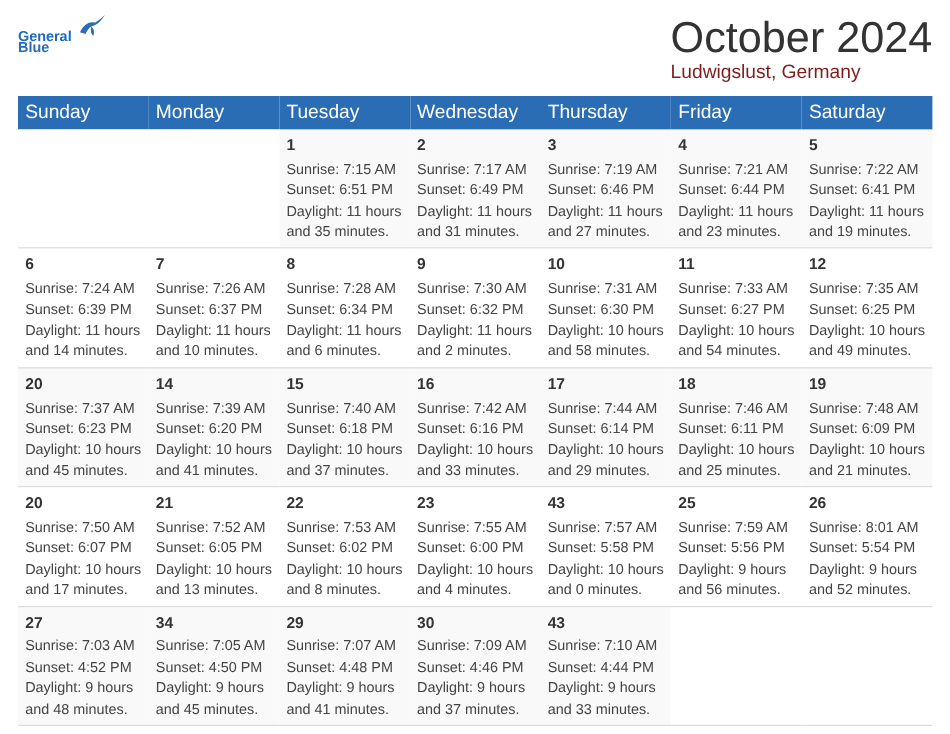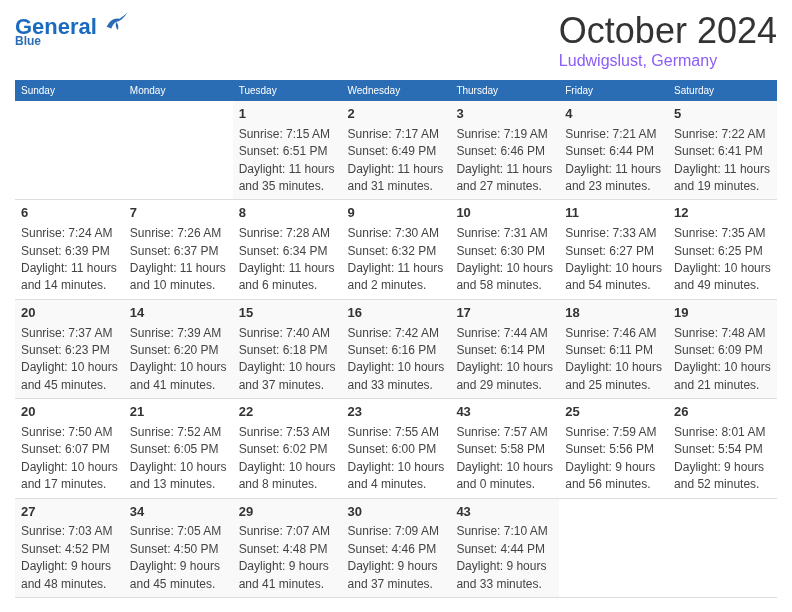--- a/index.html
+++ b/index.html
@@ -15,21 +15,21 @@
       justify-content: space-between;
       align-items: flex-start;
       margin-bottom: 10px;
     }
     .logo {
       display: flex;
       align-items: center;
       gap: 2px;
     }
     .logo-text {
-      font-size: 22px;
+      font-size: 12px;
       font-weight: bold;
       color: #333;
       line-height: 1.1;
     }
     .logo-text span {
       color: #1a6abf;
     }
     .logo-bird {
       width: 24px;
       height: 24px;
@@ -37,33 +37,33 @@
     }
     .title-block {
     }
     .month-title {
       font-size: 36px;
       font-weight: 300;
       color: #333;
     }
     .location {
       font-size: 16px;
-      color: #8b5cf6;
+      color: #7f1d1d;
     }
     table {
       width: 100%;
       border-collapse: collapse;
       font-size: 11px;
     }
     thead tr th {
       background-color: #2a6db5;
       color: #fff;
       text-align: left;
       padding: 5px 6px;
-      font-size: 10px;
+      font-size: 16px;
       font-weight: normal;
     }
     tbody tr {
       border-bottom: 1px solid #ddd;
     }
     tbody tr:nth-child(odd) {
       background-color: #f9f9f9;
     }
     tbody tr:nth-child(even) {
       background-color: #ffffff;

